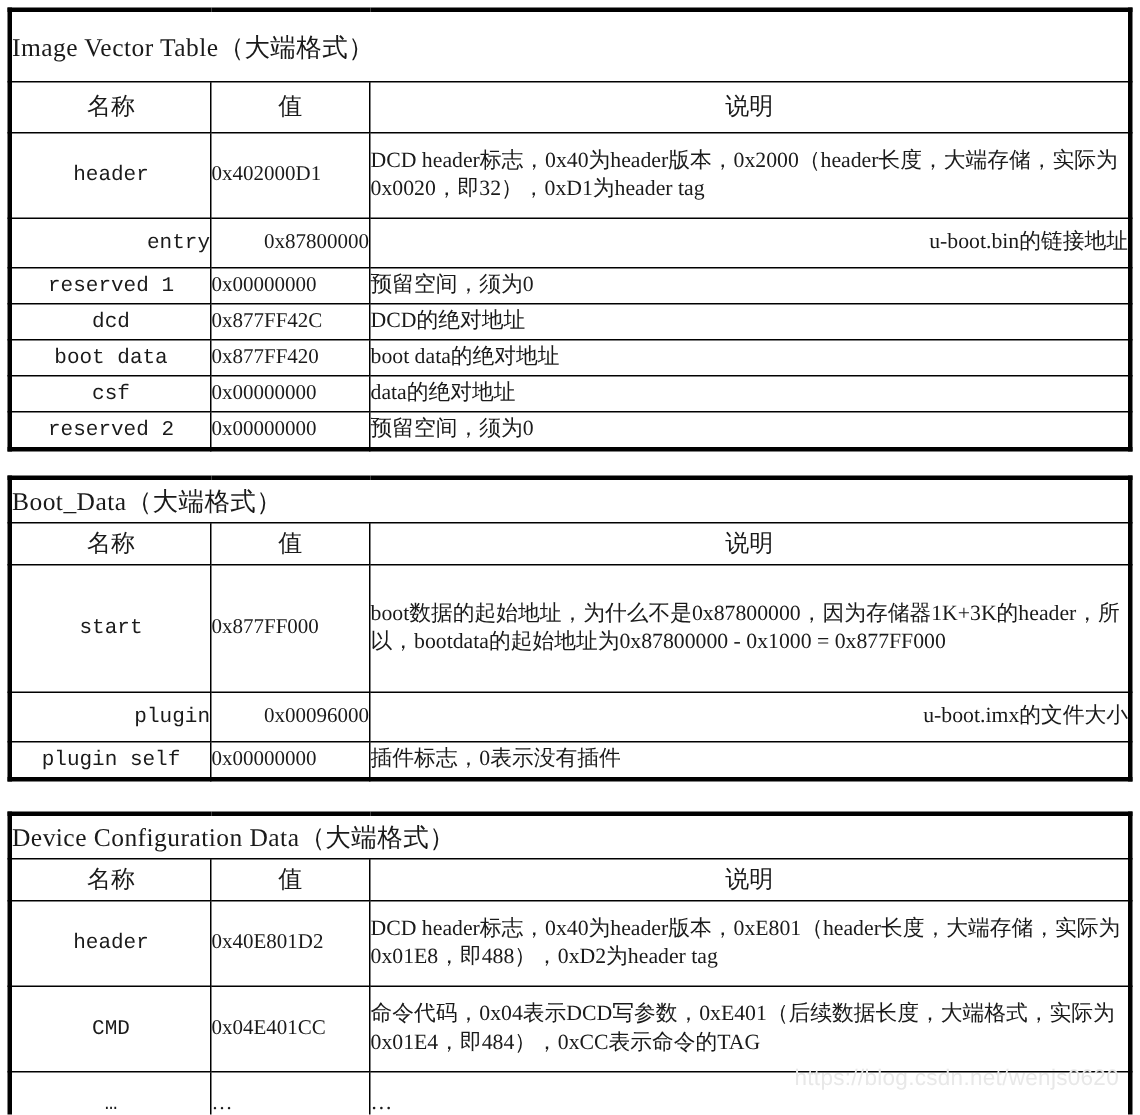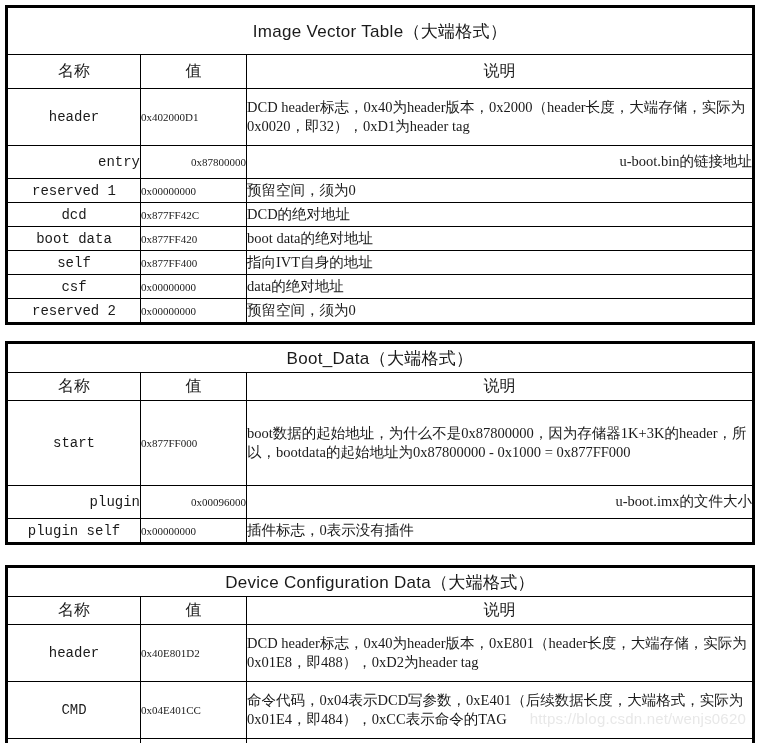--- a/index.html
+++ b/index.html
@@ -36,22 +36,22 @@
     padding: 0;
     vertical-align: middle;
     font-weight: normal;
   }
   
   col.c-name  { width: 134px; }
   col.c-value { width: 106px; }
   col.c-desc  { width: 507px; }
 
   .title-cell {
-    text-align: center;
-    font-family: Liberation Sans, sans-serif;
+    text-align: left;
+    font-family: Liberation Serif, serif;
     font-weight: bold;
     font-size: 17px;
     height: 46px;
     letter-spacing: 0.3px;
   }
   .hdr-cell {
     text-align: center;
     font-weight: bold;
     font-size: 16px;
     height: 33px;
@@ -60,21 +60,21 @@
   }
   .name-cell {
     text-align: center;
     font-family: Liberation Mono, monospace;
     font-size: 14px;
     padding: 3px 2px;
   }
   .value-cell {
     text-align: left;
     font-family: "Liberation Serif", "DejaVu Serif", serif;
-    font-size: 11px;
+    font-size: 14px;
     padding: 3px 1px 3px 3px;
     white-space: nowrap;
   }
   .desc-cell {
     text-align: left;
     font-size: 14.5px;
     padding: 2px 3px 2px 4px;
     line-height: 1.33;
     font-family: "Liberation Serif", "DejaVu Serif", serif;
   }
@@ -137,25 +137,20 @@
         <td class="name-cell">dcd</td>
         <td class="value-cell">0x877FF42C</td>
         <td class="desc-cell">DCD的绝对地址</td>
       </tr>
       <tr class="r-short">
         <td class="name-cell">boot data</td>
         <td class="value-cell">0x877FF420</td>
         <td class="desc-cell">boot data的绝对地址</td>
       </tr>
       <tr class="r-short">
-        <td class="name-cell">self</td>
-        <td class="value-cell">0x877FF400</td>
-        <td class="desc-cell">指向IVT自身的地址</td>
-      </tr>
-      <tr class="r-short">
         <td class="name-cell">csf</td>
         <td class="value-cell">0x00000000</td>
         <td class="desc-cell">data的绝对地址</td>
       </tr>
       <tr class="r-short">
         <td class="name-cell">reserved 2</td>
         <td class="value-cell">0x00000000</td>
         <td class="desc-cell">预留空间，须为0</td>
       </tr>
     </tbody>

